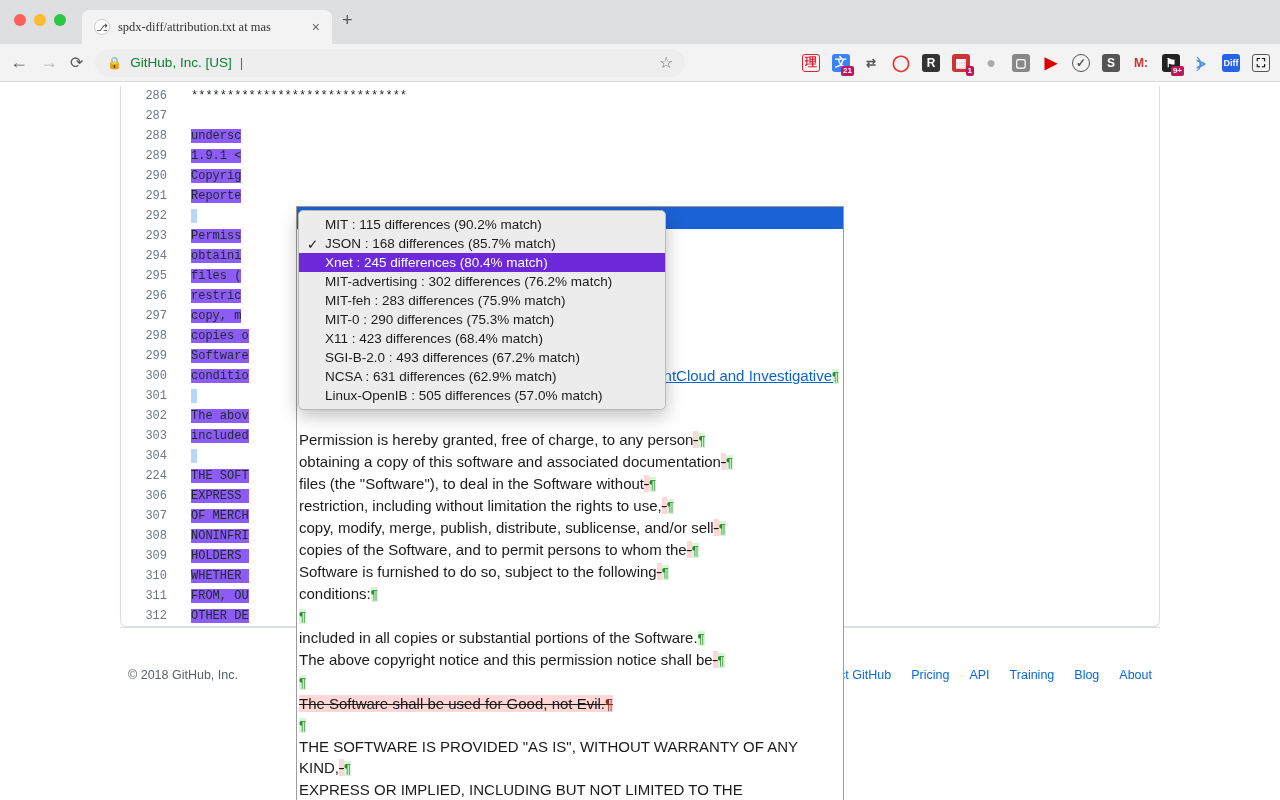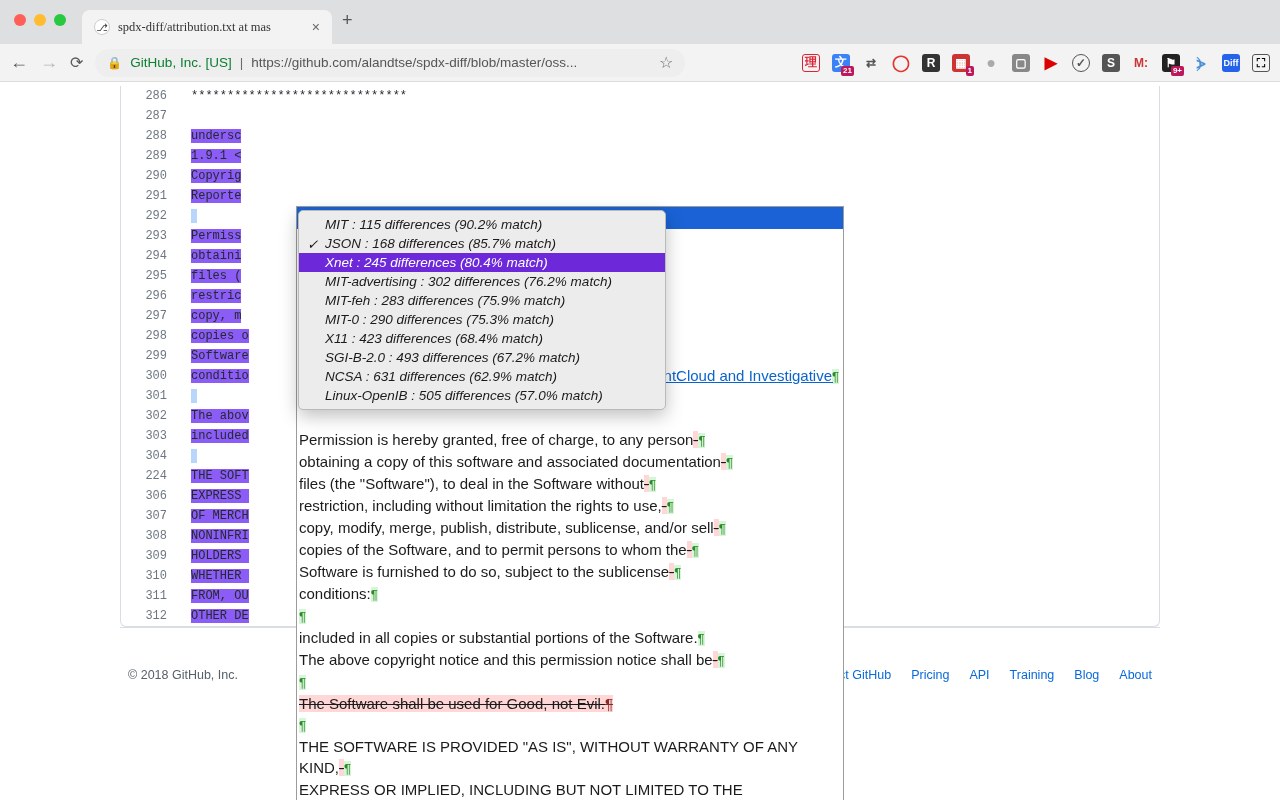--- a/index.html
+++ b/index.html
@@ -37,21 +37,21 @@
   .page { position: relative; height: calc(800px - 82px); overflow: hidden; padding-top: 4px;}
   .code-container { width: 1040px; margin: 0 auto; border: 1px solid #d8dee4; border-radius: 6px; border-top: none; border-radius: 0 0 6px 6px; font-family: SFMono-Regular, Consolas, "Liberation Mono", Menlo, monospace; font-size: 12px; line-height: 20px; background: #fff; position: relative; }
   .code-line { display: flex; }
   .gutter { width: 60px; text-align: right; padding-right: 14px; color: #6e7781; user-select: none; }
   .code { flex: 1; padding-left: 10px; white-space: pre; color: #24292f; }
   .code .hl { background: #8b5cf6; }
   .code .hlbar { background: #b8d6fb; display:inline-block; width:6px; height:14px; vertical-align:middle;}
 
   
   .dropdown { position: absolute; left: 298px; top: 128px; width: 368px; background: #ececec; border: 1px solid #b9b9b9; border-radius: 5px; box-shadow: 0 6px 18px rgba(0,0,0,0.25); font-family: -apple-system, sans-serif; font-size: 13.5px; padding: 4px 0; z-index: 20; }
-  .dropdown .item { padding: 2px 14px 2px 26px; color: #1b1b1b; position: relative; font-style: italic; }
+  .dropdown .item { padding: 2px 14px 2px 26px; color: #1b1b1b; position: relative; }
   .dropdown .item.checked::before { content: "✓"; position: absolute; left: 8px; }
   .dropdown .item.highlight { background: #6d28d9; color: #fff; }
 
   
   .diff-panel { position: absolute; left: 296px; top: 124px; width: 548px; background: #fff; border: 1px solid #9c9c9c; font-family: -apple-system, sans-serif; font-size: 15px; line-height: 21px; padding: 0; z-index: 10; color:#1b1b1b;}
   .diff-panel .select-bar { height: 22px; background: #1a62d6; }
   .diff-panel .body { padding: 0 2px; word-wrap: break-word; }
   .diff-panel .pilcrow { color: #2a8a2a; background:#d7f5d7; font-size:13px;}
   .diff-panel .del { text-decoration: line-through; background: #ffd7d7; }
   .diff-panel .delpil { text-decoration: line-through; background: #ffd7d7; color:#8a2a2a;}
@@ -81,21 +81,20 @@
 </div>
 
 <div class="toolbar">
   <span class="nav-arrow">←</span>
   <span class="nav-arrow disabled">→</span>
   <span class="reload">⟳</span>
   <div class="urlbar">
     <span class="lock">🔒</span>
     <span class="url-identity">GitHub, Inc. [US]</span>
     <span class="url-sep">|</span>
-    <span class="url-path">https://github.com/alandtse/spdx-diff/blob/master/oss...</span>
     <span class="star">☆</span>
   </div>
   <div class="ext-icons">
     <span class="ext" style="color:#d23; border:1px solid #d23;">理</span>
     <span class="ext" style="background:#3b82f6;color:#fff;">文<span class="badge">21</span></span>
     <span class="ext" style="color:#555;">⇄</span>
     <span class="ext" style="color:#e3342f;font-size:16px;">◯</span>
     <span class="ext" style="background:#333;color:#fff;">R</span>
     <span class="ext" style="background:#c33;color:#fff;">▦<span class="badge">1</span></span>
     <span class="ext" style="color:#aaa;font-size:16px;">●</span>
@@ -248,21 +247,21 @@
         <div style="height: 20px;"></div>
         <div style="height: 20px;"></div>
         <div style="height: 20px;"></div>
         <div style="height: 20px;"></div>
         <div><span>Permission is hereby granted, free of charge, to any person</span><span class="del">-</span><span class="pilcrow">¶</span></div>
         <div><span>obtaining a copy of this software and associated documentation</span><span class="del">-</span><span class="pilcrow">¶</span></div>
         <div><span>files (the "Software"), to deal in the Software without</span><span class="del">-</span><span class="pilcrow">¶</span></div>
         <div><span>restriction, including without limitation the rights to use,</span><span class="del">-</span><span class="pilcrow">¶</span></div>
         <div><span>copy, modify, merge, publish, distribute, sublicense, and/or sell</span><span class="del">-</span><span class="pilcrow">¶</span></div>
         <div><span>copies of the Software, and to permit persons to whom the</span><span class="del">-</span><span class="pilcrow">¶</span></div>
-        <div><span>Software is furnished to do so, subject to the sublicense</span><span class="del">-</span><span class="pilcrow">¶</span></div>
+        <div><span>Software is furnished to do so, subject to the following</span><span class="del">-</span><span class="pilcrow">¶</span></div>
         <div><span>conditions:</span><span class="pilcrow">¶</span></div>
         <div><span class="pilcrow">¶</span></div>
         <div><span>included in all copies or substantial portions of the Software.</span><span class="pilcrow">¶</span></div>
         <div><span>The above copyright notice and this permission notice shall be</span><span class="del">-</span><span class="pilcrow">¶</span></div>
         <div><span class="pilcrow">¶</span></div>
         <div><span class="del">The Software shall be used for Good, not Evil.</span><span class="delpil">¶</span></div>
         <div><span class="pilcrow">¶</span></div>
         <div><span>THE SOFTWARE IS PROVIDED "AS IS", WITHOUT WARRANTY OF ANY KIND,</span><span class="del">-</span><span class="pilcrow">¶</span></div>
         <div><span>EXPRESS OR IMPLIED, INCLUDING BUT NOT LIMITED TO THE WARRANTIES</span></div>
       </div>

